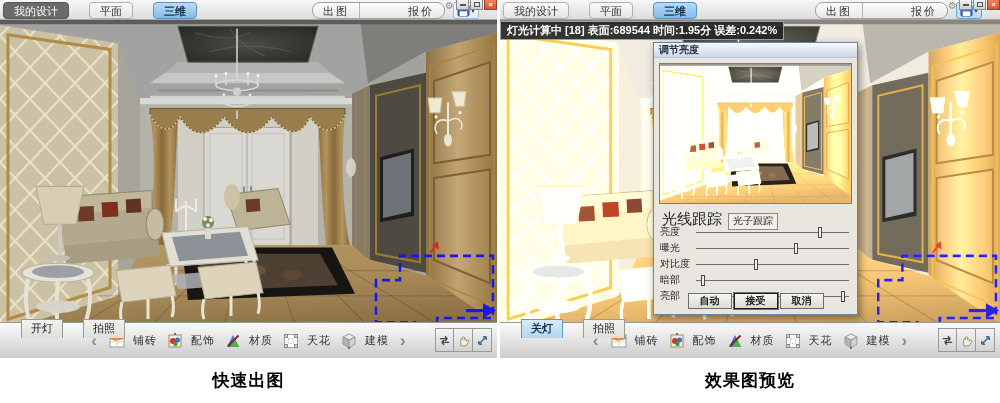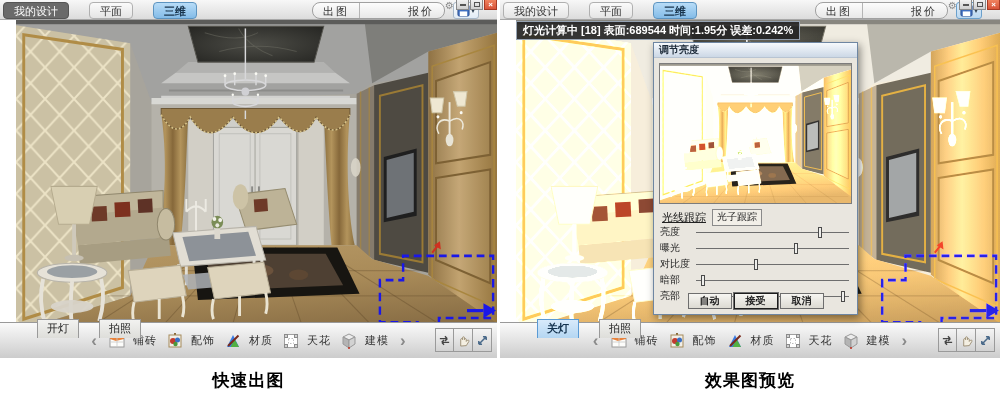--- a/index.html
+++ b/index.html
@@ -28,21 +28,21 @@
   .win-controls{position:absolute;right:0;top:0;display:flex;align-items:flex-start;gap:1px;}
   .gear{font-size:10px;color:#8a8a8a;line-height:11px;margin-right:1px;}
   .winbtn{width:13px;height:10px;border:1px solid #8a8a8a;border-top:none;
     background:linear-gradient(#f2f2f2,#cfcfcf);display:flex;align-items:center;justify-content:center;}
   .winbtn .bar{width:6px;height:2px;background:#555;}
   .winbtn .box{width:6px;height:5px;border:1px solid #555;}
   .winbtn.close{background:linear-gradient(#f0825e,#d8543a);border-color:#a83a24;color:#fff;
     font-size:8px;line-height:8px;font-weight:bold;}
 
   
-  .viewport{position:absolute;top:20px;left:16px;right:0;height:318px;background:#777;overflow:hidden;}
+  .viewport{position:absolute;top:20px;left:0;right:0;height:318px;background:#777;overflow:hidden;}
   .viewport svg.scene{display:block;width:100%;height:100%;}
   .scene-bright{filter:brightness(1.42) saturate(1.2) sepia(0.12);}
   .scene-preview{filter:brightness(1.6) saturate(1.25) sepia(0.18);}
 
   .statusbar{position:absolute;left:0;top:1px;padding:1px 6px;background:rgba(38,38,38,.93);
     border:1px solid #97a4b4;color:#fff;font-size:11px;font-weight:bold;white-space:nowrap;z-index:3;}
 
   .mode-tabs{position:absolute;left:1px;bottom:0;display:flex;z-index:3;}
   .mode-tab{padding:1px 9px 2px;font-size:11px;color:#222;background:linear-gradient(#f2f2f0,#dededa);
     border:1px solid #9a9a9a;border-bottom:none;margin-left:20px;}
@@ -67,21 +67,21 @@
 
   
   .dialog{position:absolute;left:153px;top:42px;width:205px;height:273px;z-index:5;
     background:#e9e6df;border:1px solid #6e86a2;box-shadow:2px 3px 8px rgba(0,0,0,.45);}
   .dlg-title{height:15px;background:linear-gradient(#f6f9fc,#ccd8e6);border-bottom:1px solid #b8c4d2;
     font-size:10px;font-weight:bold;color:#1d2b3a;line-height:14px;padding-left:5px;}
   .dlg-preview{position:absolute;left:5px;top:20px;width:193px;height:141px;border:1px solid #7c7c7c;
     background:#555;overflow:hidden;}
   .dlg-preview svg{display:block;width:100%;height:100%;}
   .dlg-tabs{position:absolute;left:6px;top:166px;display:flex;align-items:flex-end;gap:4px;}
-  .dlg-tab-link{font-size:11px;color:#222;text-decoration:underline;padding:1px 2px;}
+  .dlg-tab-link{font-size:15px;color:#222;padding:1px 2px;}
   .dlg-tab-box{font-size:10px;color:#222;border:1px solid #8a8a8a;background:#f2efe8;padding:0 4px 1px;}
   .sliders{position:absolute;left:6px;right:8px;top:182px;}
   .slider-row{display:flex;align-items:center;height:14px;margin-bottom:2px;justify-content:space-between;}
   .slider-label{width:36px;font-size:10px;color:#222;white-space:nowrap;}
   .slider-track{position:relative;flex:1;height:13px;}
   .slider-track::before{content:"";position:absolute;left:0;right:0;top:6px;height:1px;background:#6e6e6e;}
   .slider-handle{position:absolute;top:1px;width:4px;height:11px;background:#efefec;border:1px solid #4a4a4a;}
   .dlg-buttons{position:absolute;left:0;right:0;top:266px;transform:translateY(-100%);
     display:flex;justify-content:center;gap:2px;font-weight:bold;}
   .dlg-btn{width:44px;height:16px;font-size:10px;color:#222;text-align:center;line-height:14px;

